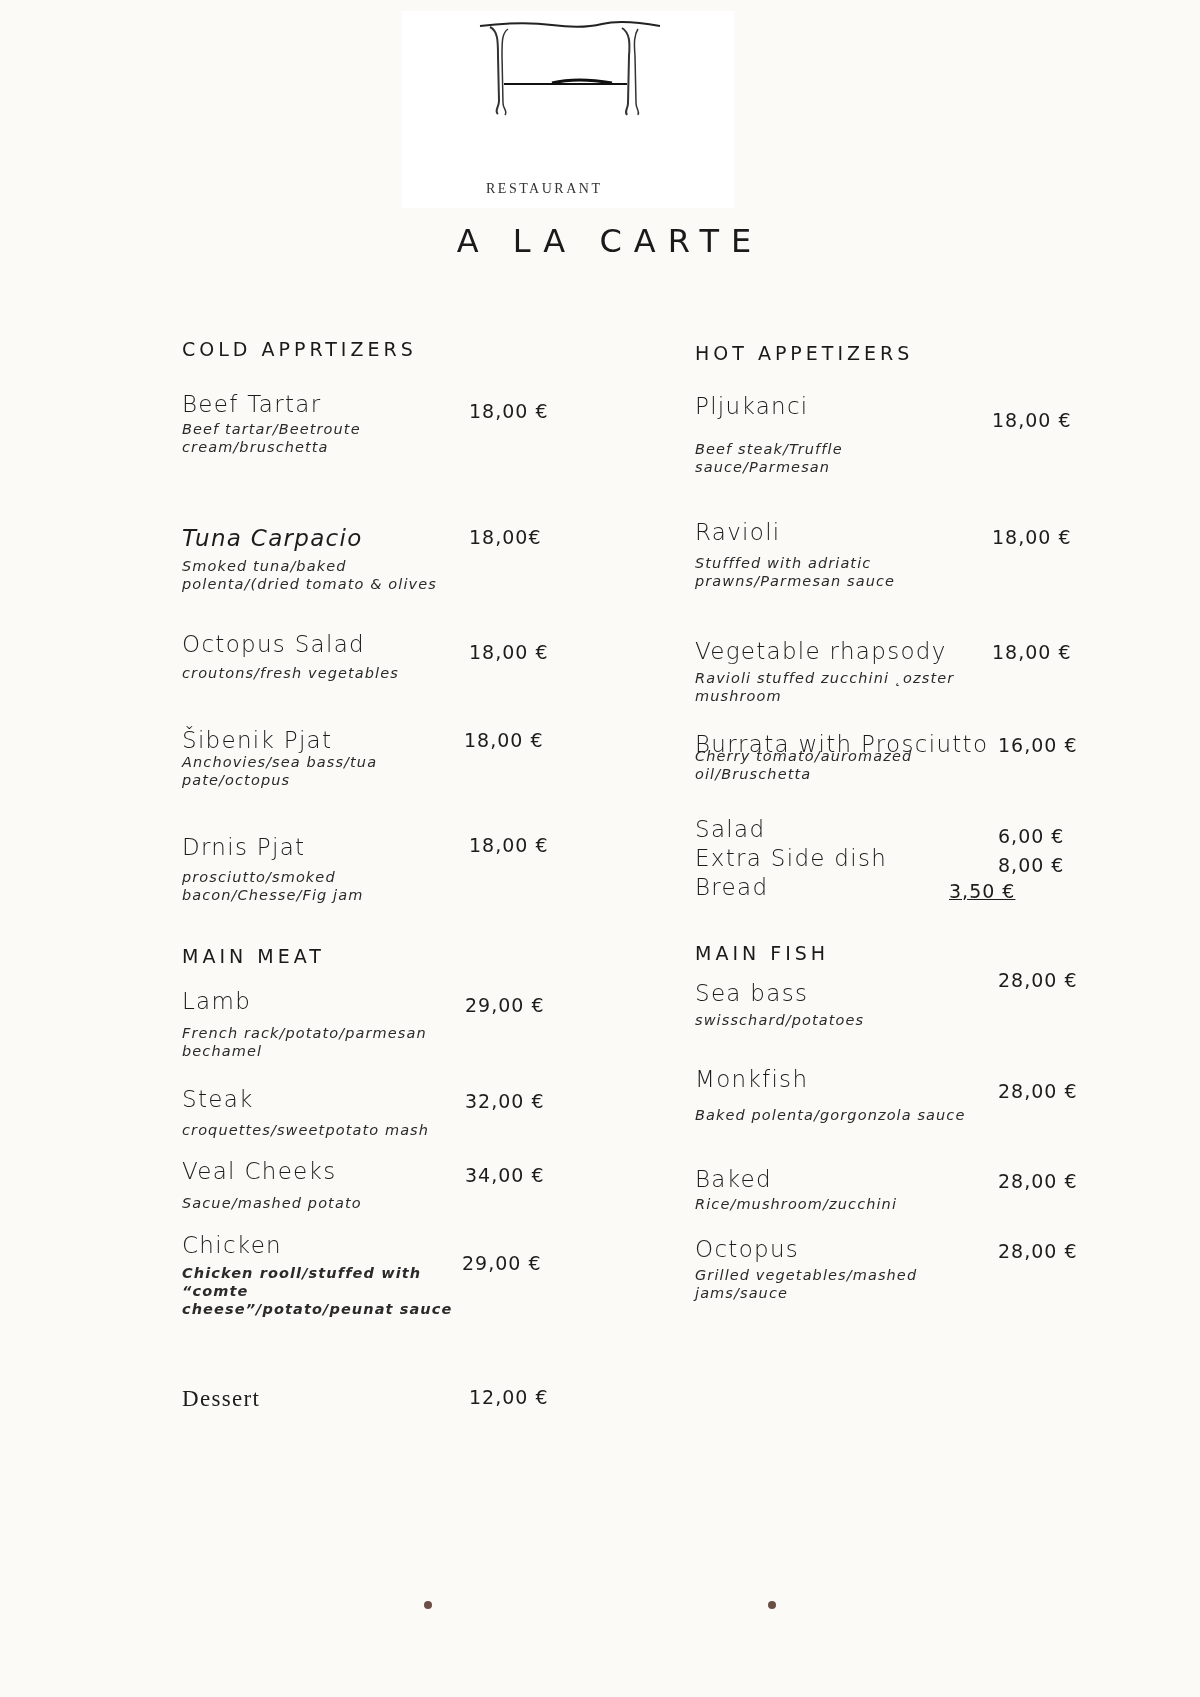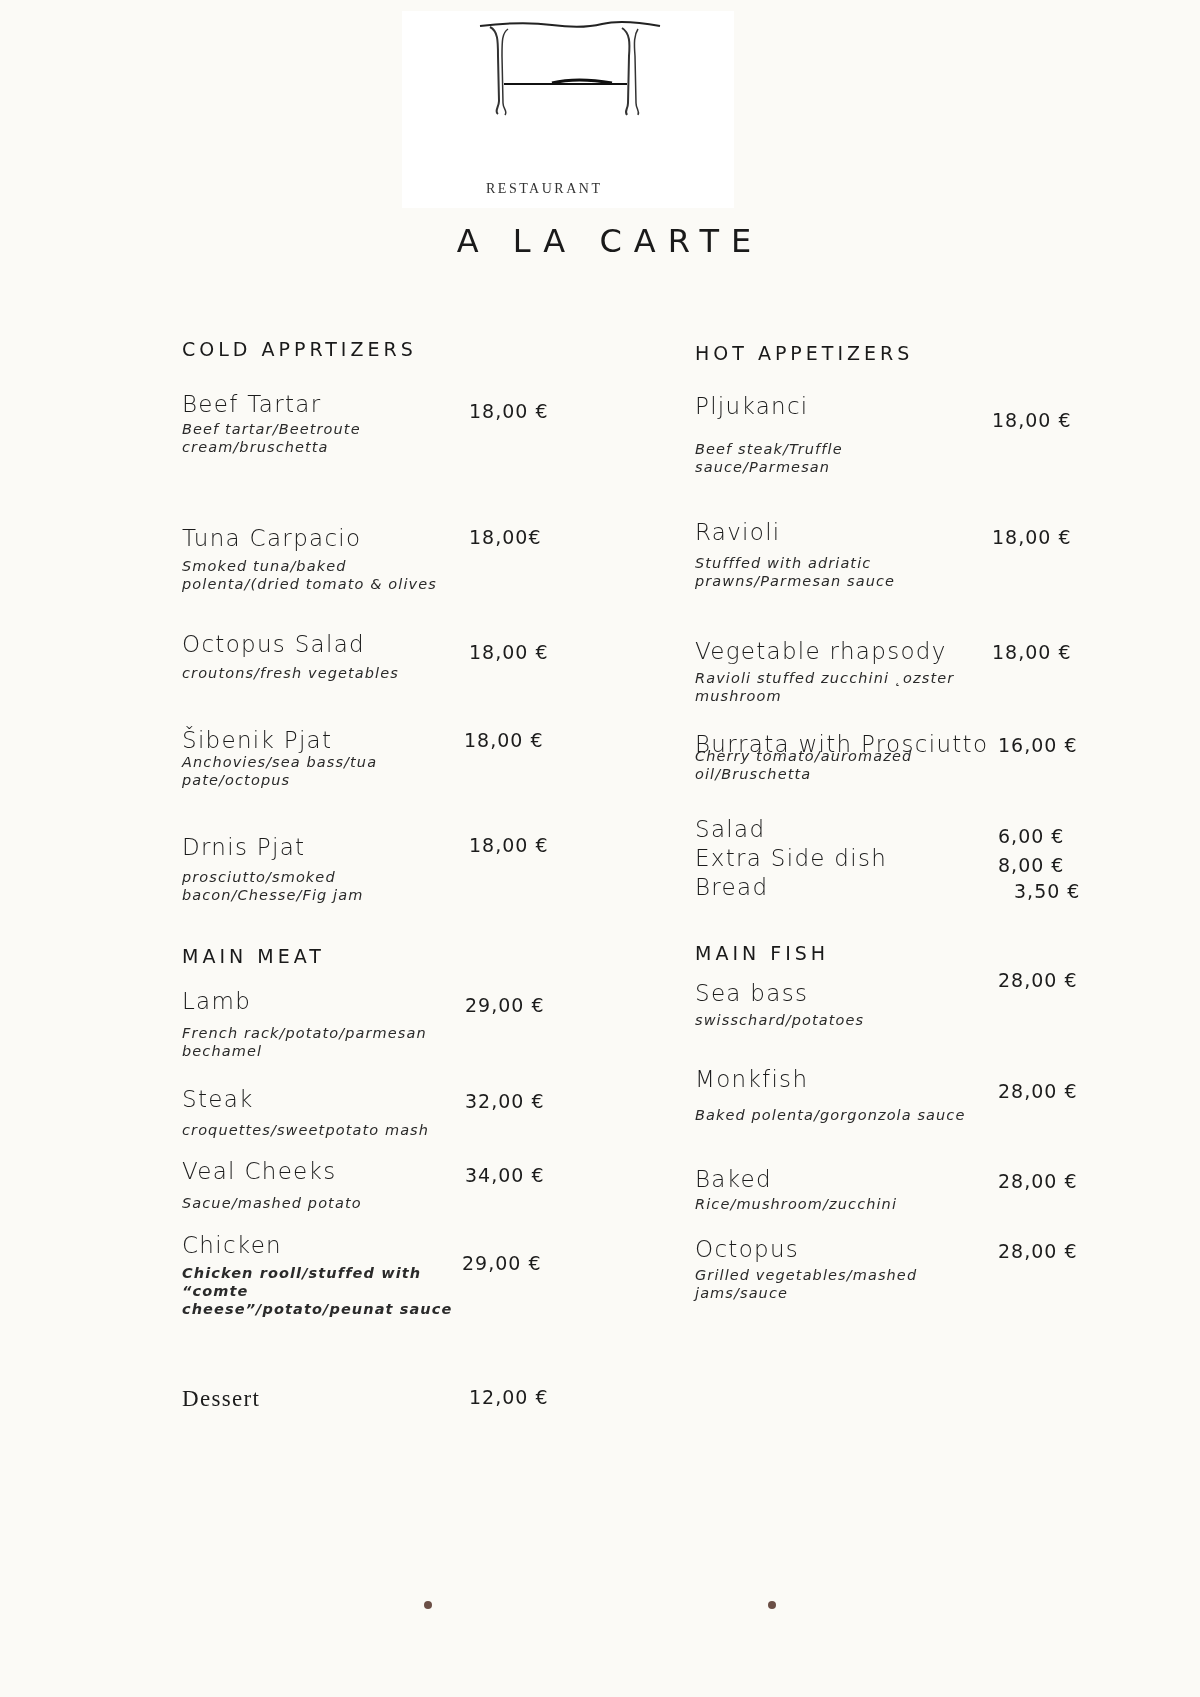--- a/index.html
+++ b/index.html
@@ -71,21 +71,21 @@
 </div>
 
 <div class="abs title">A LA CARTE</div>
 
 <div class="abs section-head" style="left:182px; top:338px;">COLD APPRTIZERS</div>
 
 <div class="abs item-name" style="left:182px; top:391px;">Beef Tartar</div>
 <div class="abs price" style="left:469px; top:400px;">18,00 €</div>
 <div class="abs item-desc" style="left:182px; top:420px; width:200px;">Beef tartar/Beetroute cream/bruschetta</div>
 
-<div class="abs item-name" style="left:182px; top:525px;">Tuna Carpacio</div>
+<div class="abs item-name" style="left:182px; top:525px;font-style:italic;">Tuna Carpacio</div>
 <div class="abs price" style="left:469px; top:526px;">18,00€</div>
 <div class="abs item-desc" style="left:182px; top:557px; width:260px;">Smoked tuna/baked polenta/(dried tomato &amp; olives</div>
 
 <div class="abs item-name" style="left:182px; top:631px;">Octopus Salad</div>
 <div class="abs price" style="left:469px; top:641px;">18,00 €</div>
 <div class="abs item-desc" style="left:182px; top:664px; width:280px;">croutons/fresh vegetables</div>
 
 <div class="abs item-name" style="left:182px; top:727px;">Šibenik Pjat</div>
 <div class="abs price" style="left:464px; top:729px;">18,00 €</div>
 <div class="abs item-desc" style="left:182px; top:753px; width:220px;">Anchovies/sea bass/tua pate/octopus</div>
@@ -131,21 +131,21 @@
 
 <div class="abs item-name" style="left:695px; top:731px;">Burrata with Prosciutto</div>
 <div class="abs price" style="left:998px; top:734px;">16,00 €</div>
 <div class="abs item-desc" style="left:695px; top:747px; width:225px;">Cherry tomato/auromazed oil/Bruschetta</div>
 
 <div class="abs item-name" style="left:695px; top:816px;">Salad</div>
 <div class="abs price" style="left:998px; top:825px;">6,00 €</div>
 <div class="abs item-name" style="left:695px; top:845px;">Extra Side dish</div>
 <div class="abs price" style="left:998px; top:854px;">8,00 €</div>
 <div class="abs item-name" style="left:695px; top:874px;">Bread</div>
-<div class="abs price" style="left:1014px; top:880px;">3,50 €</div>
+<div class="abs price" style="left:949px; top:880px;text-decoration:underline;">3,50 €</div>
 
 <div class="abs section-head" style="left:695px; top:942px;">MAIN FISH</div>
 
 <div class="abs item-name" style="left:695px; top:980px;">Sea bass</div>
 <div class="abs price" style="left:998px; top:969px;">28,00 €</div>
 <div class="abs item-desc" style="left:695px; top:1011px; width:260px;">swisschard/potatoes</div>
 
 <div class="abs item-name" style="left:695px; top:1066px;">Monkfish</div>
 <div class="abs price" style="left:998px; top:1080px;">28,00 €</div>
 <div class="abs item-desc" style="left:695px; top:1106px; width:290px;">Baked polenta/gorgonzola sauce</div>

